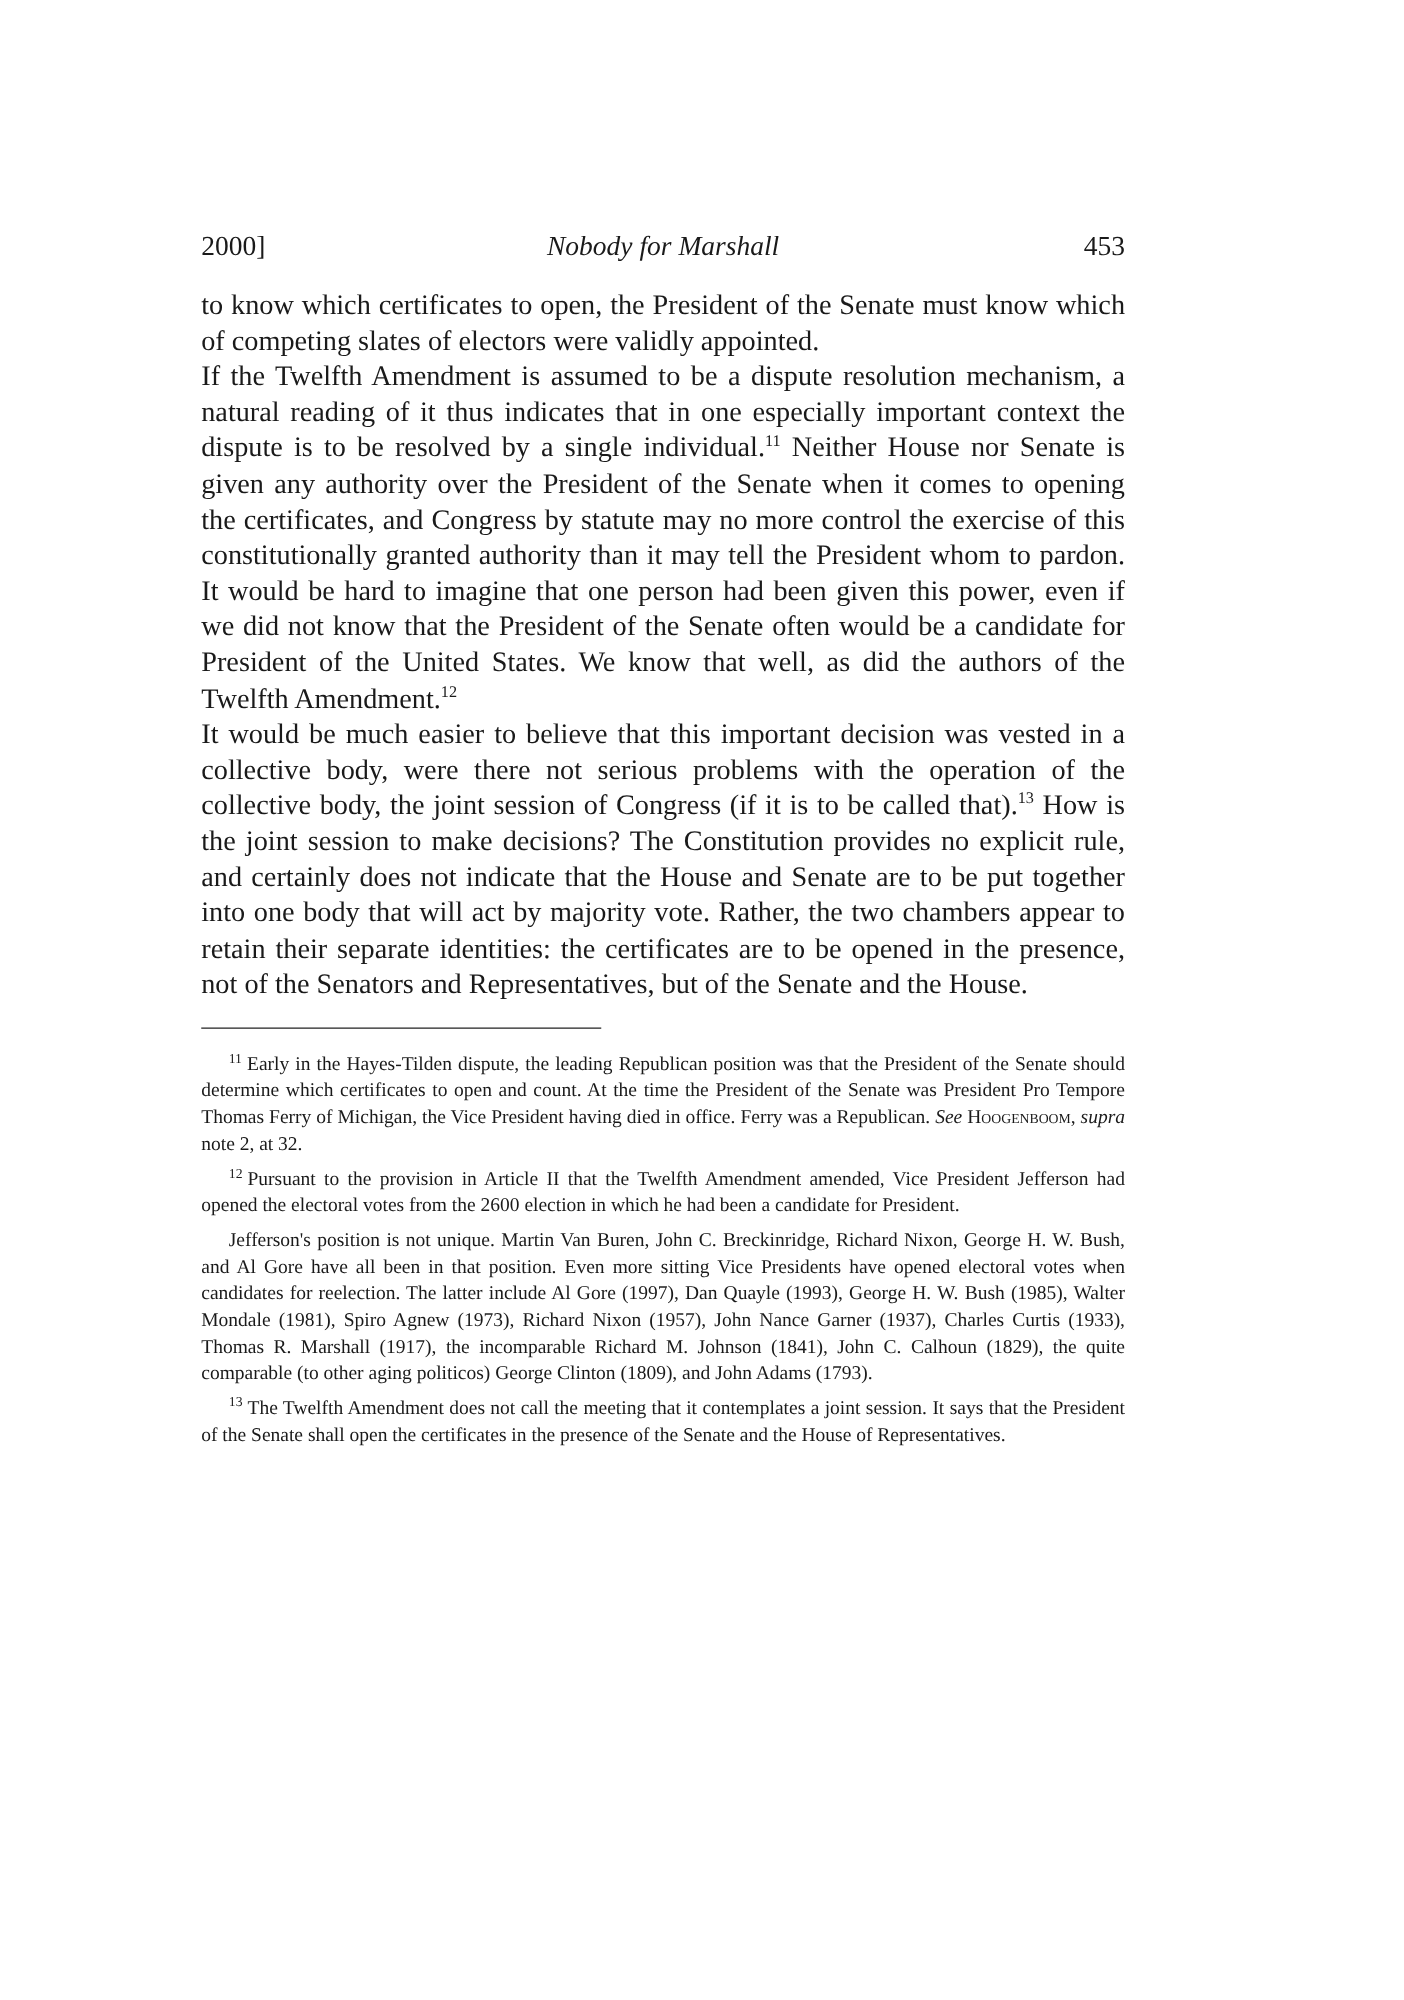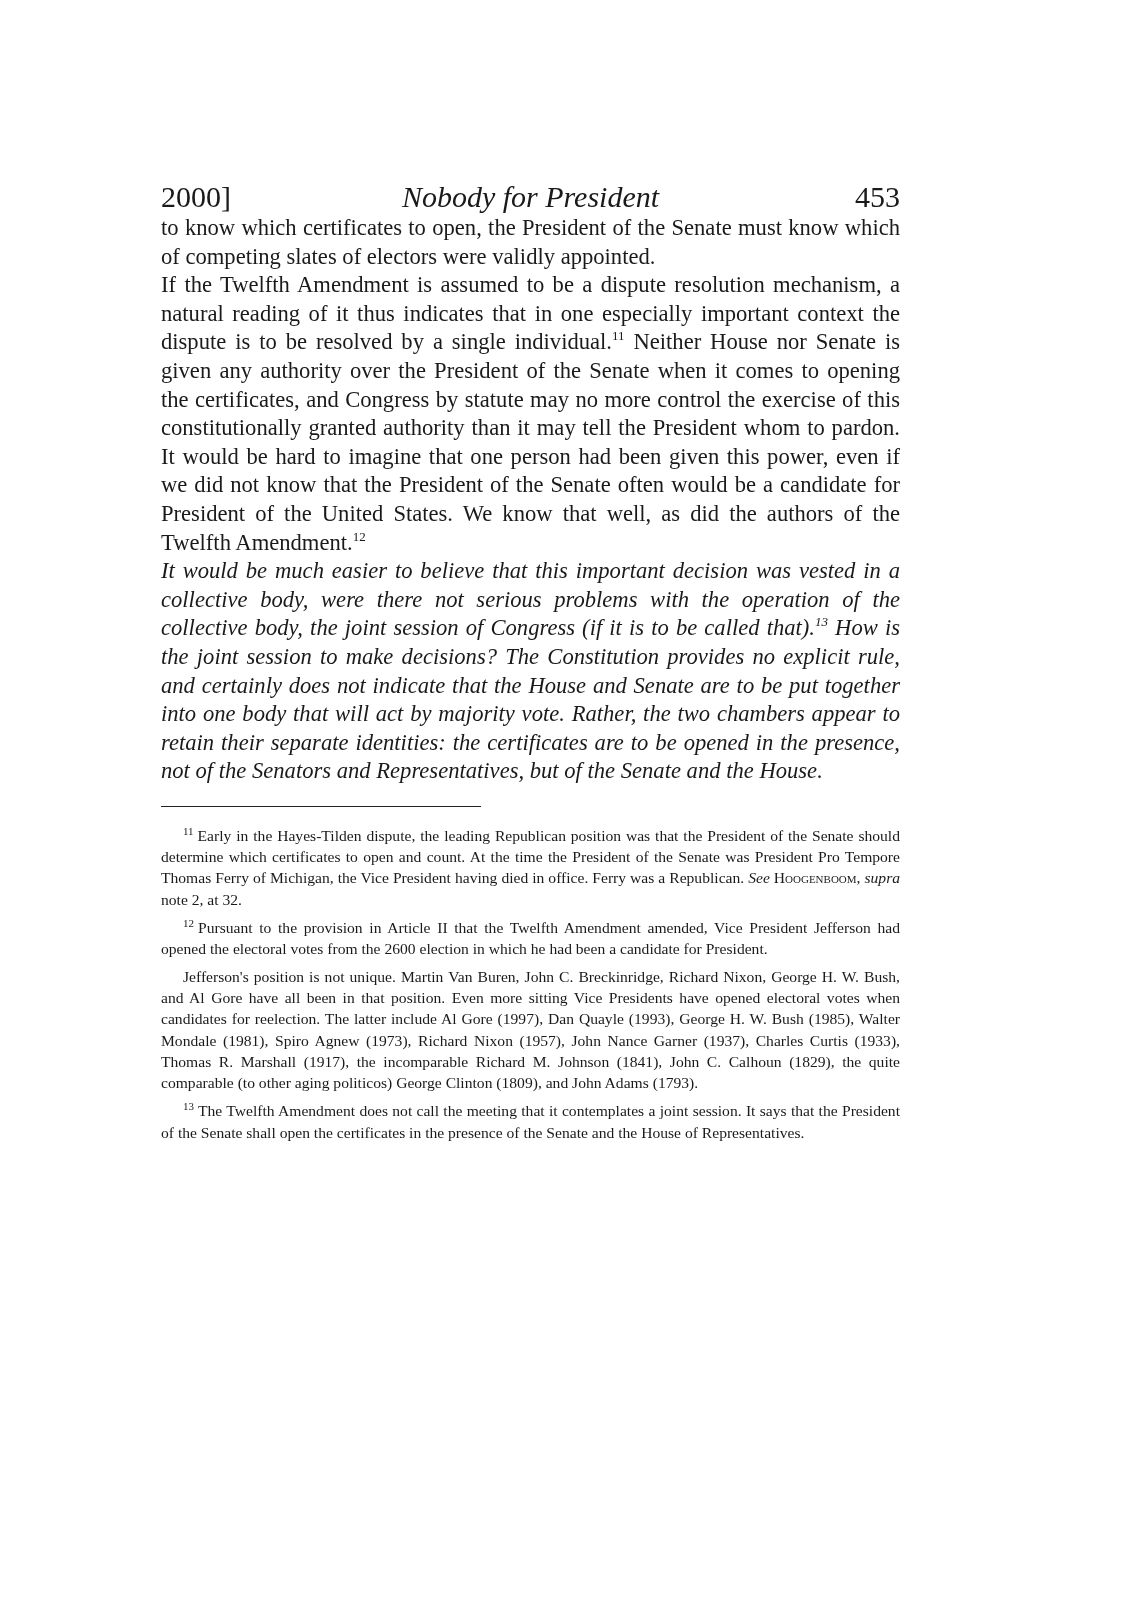--- a/index.html
+++ b/index.html
@@ -17,31 +17,32 @@
     }
     .page {
       position: absolute;
       left: 161px;
       top: 180px;
       width: 739px;
     }
     .running-head {
       position: relative;
       height: 34px;
-      font-size: 30px;
+      font-size: 22px;
       line-height: 34px;
     }
     .running-head .year { position: absolute; left: 0; top: 0; }
     .running-head .title {
       position: absolute; left: 0; right: 0; top: 0;
       text-align: center; font-style: italic;
     }
     .running-head .pageno { position: absolute; right: 0; top: 0; }
 
     .body-text {
+      margin-top: 16px;
       font-size: 22.6px;
       line-height: 28.6px;
       text-align: justify;
     }
     .body-text p {
       margin: 0;
       text-indent: 0;
     }
     .body-text p + p { text-indent: 0; }
     sup.fnref {
@@ -79,32 +80,32 @@
     .smallcaps { font-variant: small-caps; }
     .it { font-style: italic; }
   </style>
 </head>
 <body>
 
 <div class="page" data-name="document-page">
 
   <div class="running-head" data-name="running-head">
     <span class="year" data-name="volume-year">2000]</span>
-    <span class="title" data-name="running-title">Nobody for President</span>
+    <span class="title" data-name="running-title">Nobody for Marshall</span>
     <span class="pageno" data-name="page-number">453</span>
   </div>
 
   <div class="body-text" data-name="body-text">
     <p data-name="paragraph-continuation">
       <span>to know which certificates to open, the President of the Senate must know which of competing slates of electors were validly appointed.</span>
     </p>
     <p data-name="paragraph-twelfth-amendment" style="text-indent:0;">
       <span style="display:inline-block;width:0;"></span><span>If the Twelfth Amendment is assumed to be a dispute resolution mechanism, a natural reading of it thus indicates that in one especially important context the dispute is to be resolved by a single individual.</span><sup class="fnref" data-name="footnote-reference-11">11</sup><span>  Neither House nor Senate is given any authority over the President of the Senate when it comes to opening the certificates, and Congress by statute may no more control the exercise of this constitutionally granted authority than it may tell the President whom to pardon. It would be hard to imagine that one person had been given this power, even if we did not know that the President of the Senate often would be a candidate for President of the United States.  We know that well, as did the authors of the Twelfth Amendment.</span><sup class="fnref" data-name="footnote-reference-12">12</sup>
     </p>
-    <p data-name="paragraph-collective-body" style="text-indent:0;font-style:italic;">
+    <p data-name="paragraph-collective-body" style="text-indent:0;">
       <span>It would be much easier to believe that this important decision was vested in a collective body, were there not serious problems with the operation of the collective body, the joint session of Congress (if it is to be called that).</span><sup class="fnref" data-name="footnote-reference-13">13</sup><span>  How is the joint session to make decisions? The Constitution provides no explicit rule, and certainly does not indicate that the House and Senate are to be put together into one body that will act by majority vote. Rather, the two chambers appear to retain their separate identities:  the certificates are to be opened in the presence, not of the Senators and Representatives, but of the Senate and the House.</span>
     </p>
   </div>
 
   <div class="fn-rule" data-name="footnote-divider"></div>
 
   <div class="footnotes" data-name="footnotes">
     <div class="footnote" data-name="footnote-11">
       <p><span class="fnnum" data-name="footnote-number">11</span><span>Early in the Hayes-Tilden dispute, the leading Republican position was that the President of the Senate should determine which certificates to open and count.  At the time the President of the Senate was President Pro Tempore Thomas Ferry of Michigan, the Vice President having died in office.  Ferry was a Republican.  </span><span class="it" data-name="citation-signal">See</span> <span class="smallcaps" data-name="citation-author">Hoogenboom</span>, <span class="it" data-name="citation-supra">supra</span><span> note 2, at 32.</span></p>
     </div>

